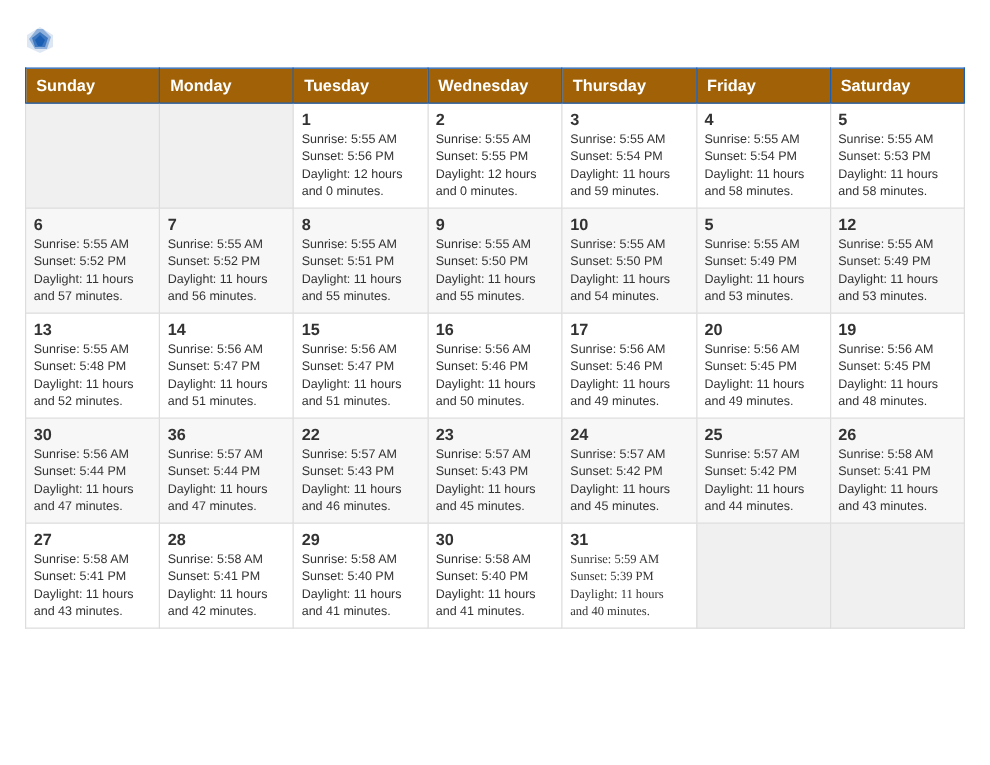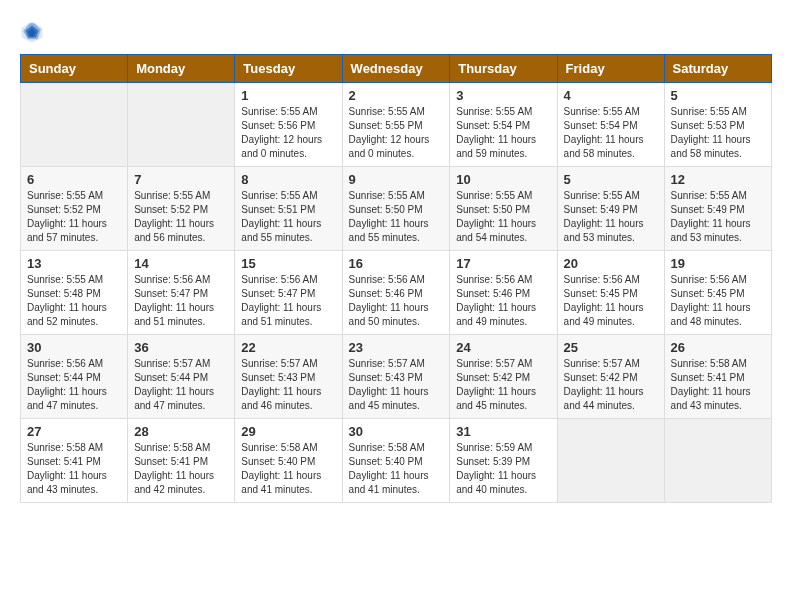--- a/index.html
+++ b/index.html
@@ -337,21 +337,21 @@
         </td>
         <td>
           <span class="day-num">30</span>
           <div class="day-info" style="white-space: pre-line;">Sunrise: 5:58 AM
 Sunset: 5:40 PM
 Daylight: 11 hours
 and 41 minutes.</div>
         </td>
         <td>
           <span class="day-num">31</span>
-          <div class="day-info" style="white-space: pre-line;">Sunrise: 5:59 AM
+          <div class="day-info" style="white-space: pre-line; font-family: Liberation Serif, serif;">Sunrise: 5:59 AM
 Sunset: 5:39 PM
 Daylight: 11 hours
 and 40 minutes.</div>
         </td>
         <td class="empty"></td>
         <td class="empty"></td>
       </tr>
     </tbody>
 </table>
 

